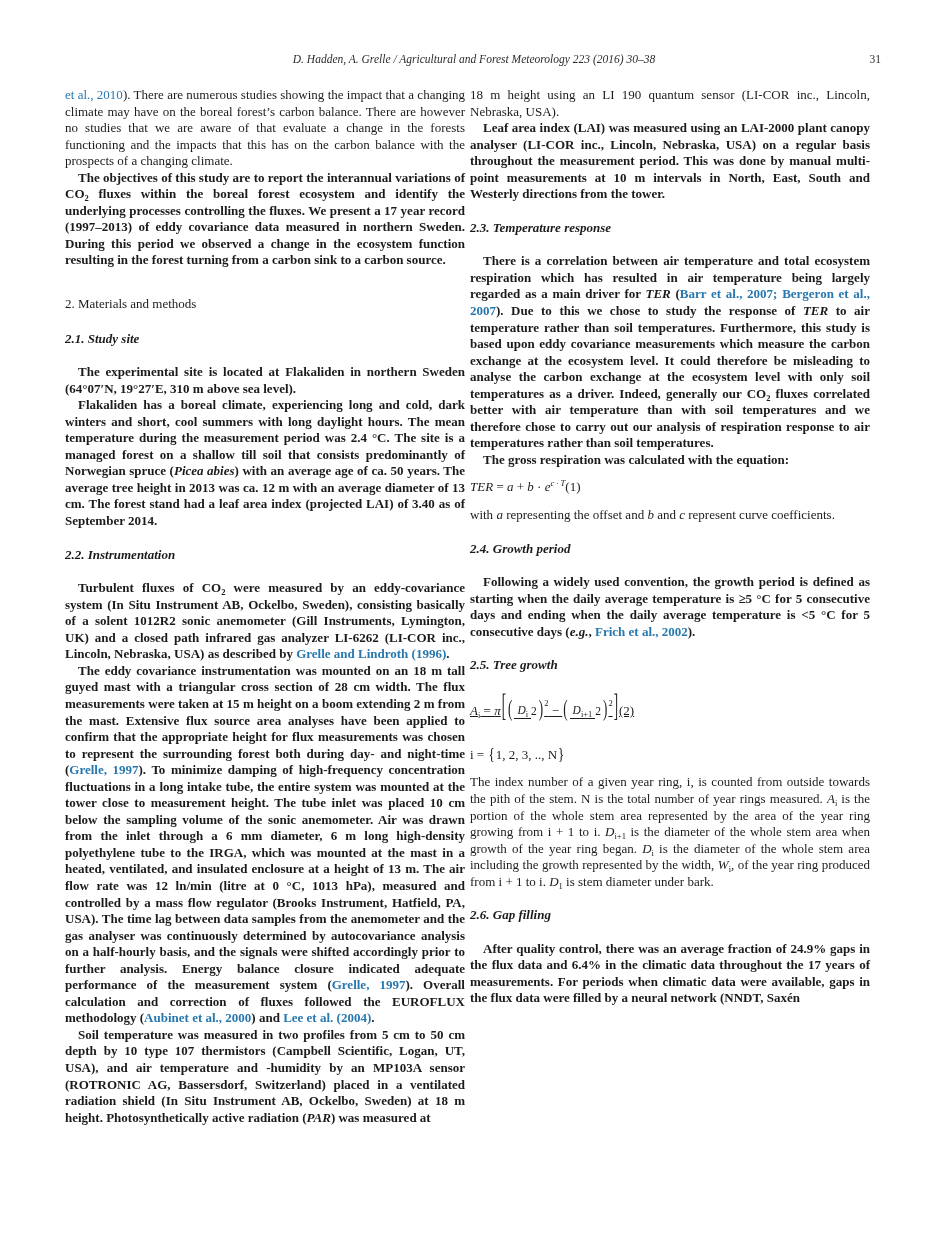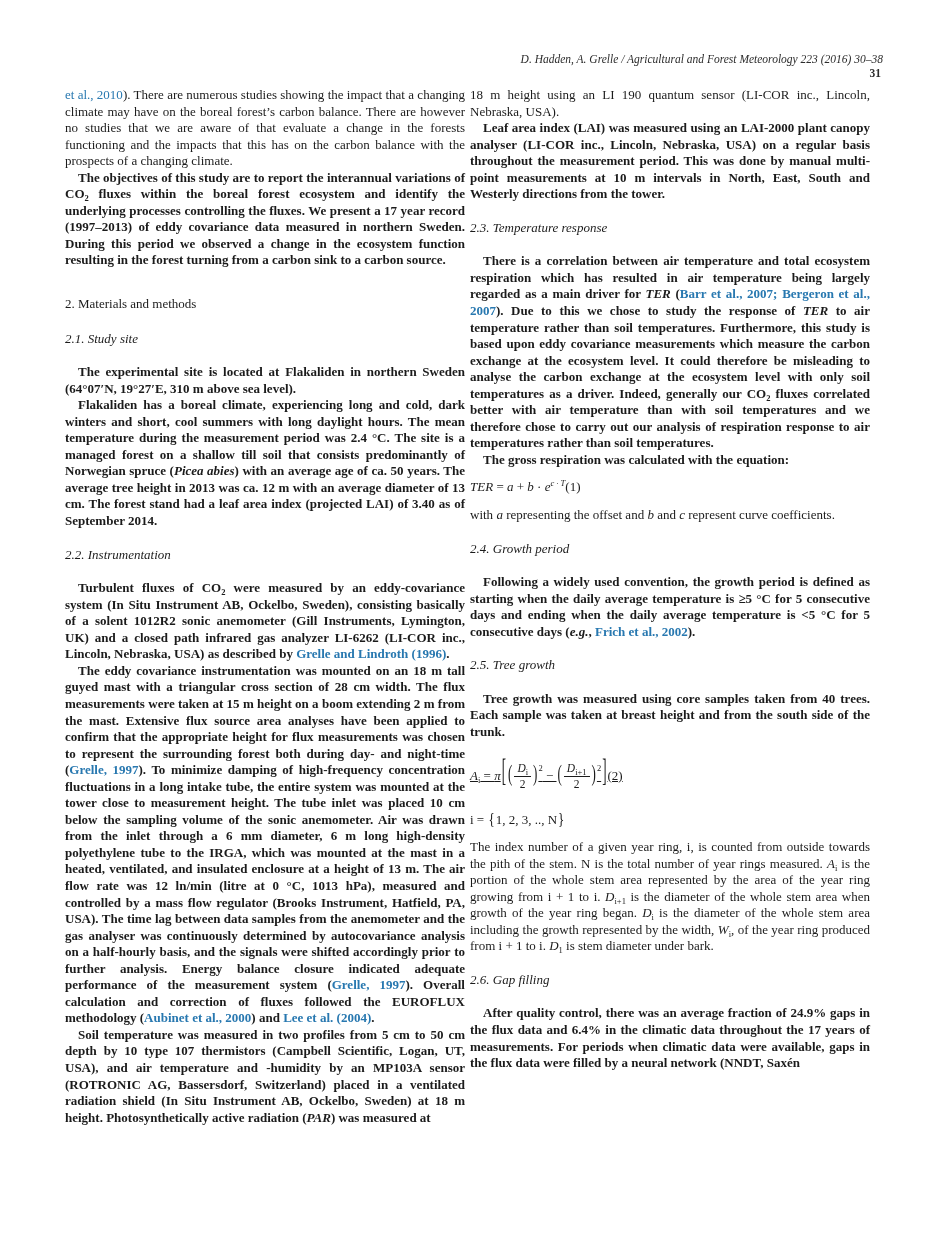--- a/index.html
+++ b/index.html
@@ -1,37 +1,37 @@
 <!DOCTYPE html>
 <html lang="en" style="--link: #2878b0;"><head>
 <meta charset="utf-8">
 <style>
   html,body{margin:0;padding:0;background:#ffffff;}
   body{width:926px;height:1234px;position:relative;font-family:"Liberation Serif",serif;color:#1b1b1b;
        -webkit-font-smoothing:antialiased;}
   .page{position:absolute;left:65px;top:52px;width:818px;}
-  .running-head{position:relative;font-size:11.5px;line-height:14px;color:#2b2b2b;text-align:right;}
+  .running-head{position:relative;font-size:11.5px;line-height:14px;color:#2b2b2b;text-align:center;}
   .running-title{font-style:italic;}
-  .page-number{position:absolute;right:2px;top:14px;font-style:normal;color:#2b2b2b;font-weight:bold;}
+  .page-number{position:absolute;right:2px;top:0;font-style:normal;color:#2b2b2b;}
   .columns{display:flex;gap:5px;margin-top:21px;}
   .col{width:400px;font-size:13px;line-height:16.55px;text-align:justify;}
   .col p{margin:0;}
   .col p.indent{text-indent:13px;font-weight:bold;}
   .section-heading{font-size:13px;font-weight:normal;font-style:normal;margin:27px 0 0 0;line-height:16.55px;text-align:left;}
-  .subsection-heading{font-size:13px;font-weight:normal;font-style:italic;margin:17px 0 17px 0;line-height:16.55px;text-align:left;}
+  .subsection-heading{font-size:13px;font-weight:bold;font-style:italic;margin:17px 0 17px 0;line-height:16.55px;text-align:left;}
   .section-heading + .subsection-heading{margin-top:18px;}
   .link{color:var(--link,#2878b0);cursor:pointer;}
   .it{font-style:italic;}
   sub{font-size:8.5px;vertical-align:-2.5px;line-height:0;}
   sup{font-size:8.5px;vertical-align:5px;line-height:0;}
   .equation{display:flex;justify-content:flex-start;align-items:center;margin:11px 0;text-align:left;}
   .equation.tall{margin:15px 0;line-height:40px;text-decoration:underline;}
   .eq-body{display:inline-block;white-space:nowrap;}
   .eq-num{font-style:normal;}
-  .frac{display:inline-flex;flex-direction:column;vertical-align:middle;text-align:center;line-height:1.12;font-size:11.5px;margin:0 1px;}
+  .frac{display:inline-flex;flex-direction:row;vertical-align:middle;text-align:center;line-height:1.12;font-size:11.5px;margin:0 1px;}
   .frac .num{display:block;border-bottom:0.8px solid #1b1b1b;padding:0 3px 1px 3px;}
   .frac .den{display:block;padding-top:0.5px;}
   .br1{display:inline-block;transform:scaleY(2.5);transform-origin:50% 58%;font-weight:300;margin:0 1px;}
   .br2{display:inline-block;transform:scaleY(1.85);transform-origin:50% 58%;margin:0 1px;}
   .brace{display:inline-block;transform:scaleY(1.25);transform-origin:50% 58%;margin:0 1px;}
   .exp{position:relative;top:-9px;font-size:8.5px;}
 </style>
 </head>
 <body>
 
@@ -60,21 +60,20 @@
         <p class="indent"><span>There is a correlation between air temperature and total ecosystem respiration which has resulted in air temperature being largely regarded as a main driver for </span><span class="it">TER</span><span> (</span><span class="link">Barr et al., 2007; Bergeron et al., 2007</span><span>). Due to this we chose to study the response of </span><span class="it">TER</span><span> to air temperature rather than soil temperatures. Furthermore, this study is based upon eddy covariance measurements which measure the carbon exchange at the ecosystem level. It could therefore be misleading to analyse the carbon exchange at the ecosystem level with only soil temperatures as a driver. Indeed, generally our CO</span><sub>2</sub><span> fluxes correlated better with air temperature than with soil temperatures and we therefore chose to carry out our analysis of respiration response to air temperatures rather than soil temperatures.</span></p>
         <p class="indent"><span>The gross respiration was calculated with the equation:</span></p>
         <div class="equation">
           <span class="eq-body"><span class="it">TER</span><span> = </span><span class="it">a</span><span> + </span><span class="it">b</span><span> · </span><span class="it">e</span><sup class="it">c · T</sup></span>
           <span class="eq-num">(1)</span>
         </div>
         <p><span>with </span><span class="it">a</span><span> representing the offset and </span><span class="it">b</span><span> and </span><span class="it">c</span><span> represent curve coefficients.</span></p>
         <h3 class="subsection-heading">2.4. Growth period</h3>
         <p class="indent"><span>Following a widely used convention, the growth period is defined as starting when the daily average temperature is ≥5 °C for 5 consecutive days and ending when the daily average temperature is &lt;5 °C for 5 consecutive days (</span><span class="it">e.g.</span><span>, </span><span class="link">Frich et al., 2002</span><span>).</span></p>
         <h3 class="subsection-heading">2.5. Tree growth</h3>
-        <p class="indent"><span>Tree growth was measured using core samples taken from 40 trees. Each sample was taken at breast height and from the south side of the trunk.</span></p>
         <div class="equation tall">
           <span class="eq-body"><span class="it">A</span><sub>i</sub><span> = </span><span class="it">π</span><span class="br1">[</span><span class="br2">(</span><span class="frac">
               <span class="num"><span class="it">D</span><sub>i</sub></span>
               <span class="den"><span>2</span></span>
             </span><span class="br2">)</span><span class="exp">2</span><span> − </span><span class="br2">(</span><span class="frac">
               <span class="num"><span class="it">D</span><sub>i+1</sub></span>
               <span class="den"><span>2</span></span>
             </span><span class="br2">)</span><span class="exp">2</span><span class="br1">]</span></span>
           <span class="eq-num">(2)</span>
         </div>

